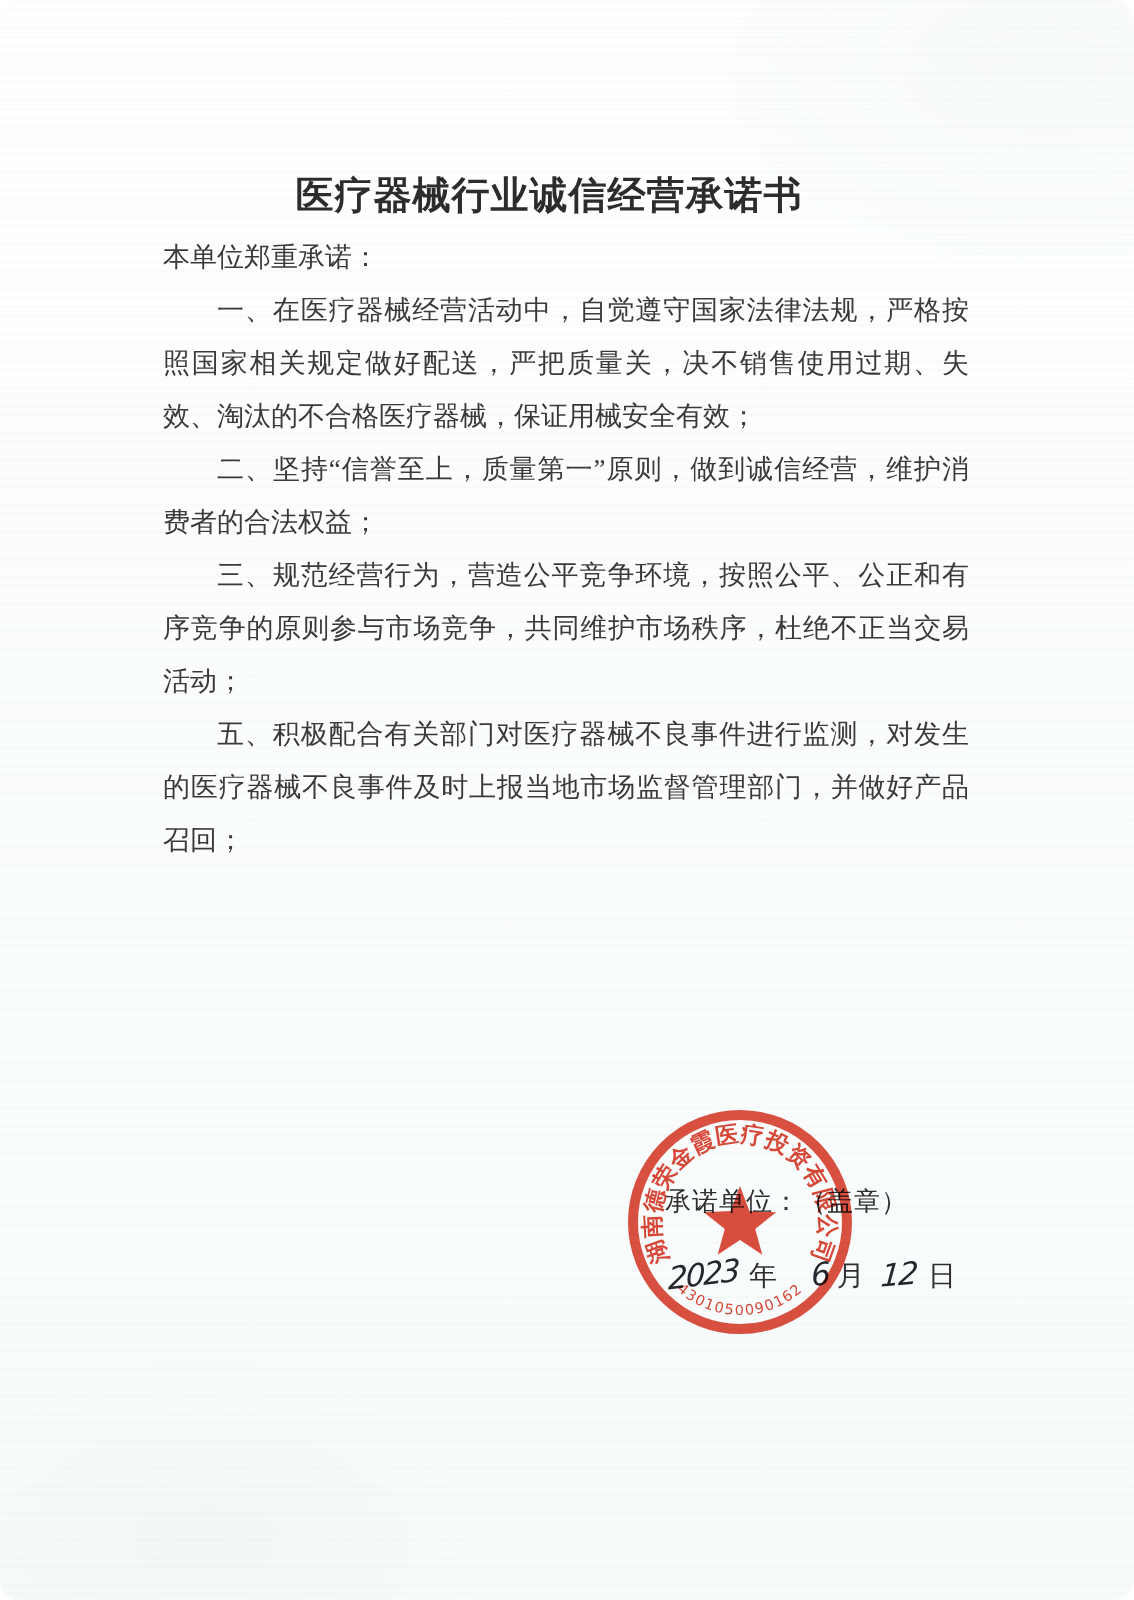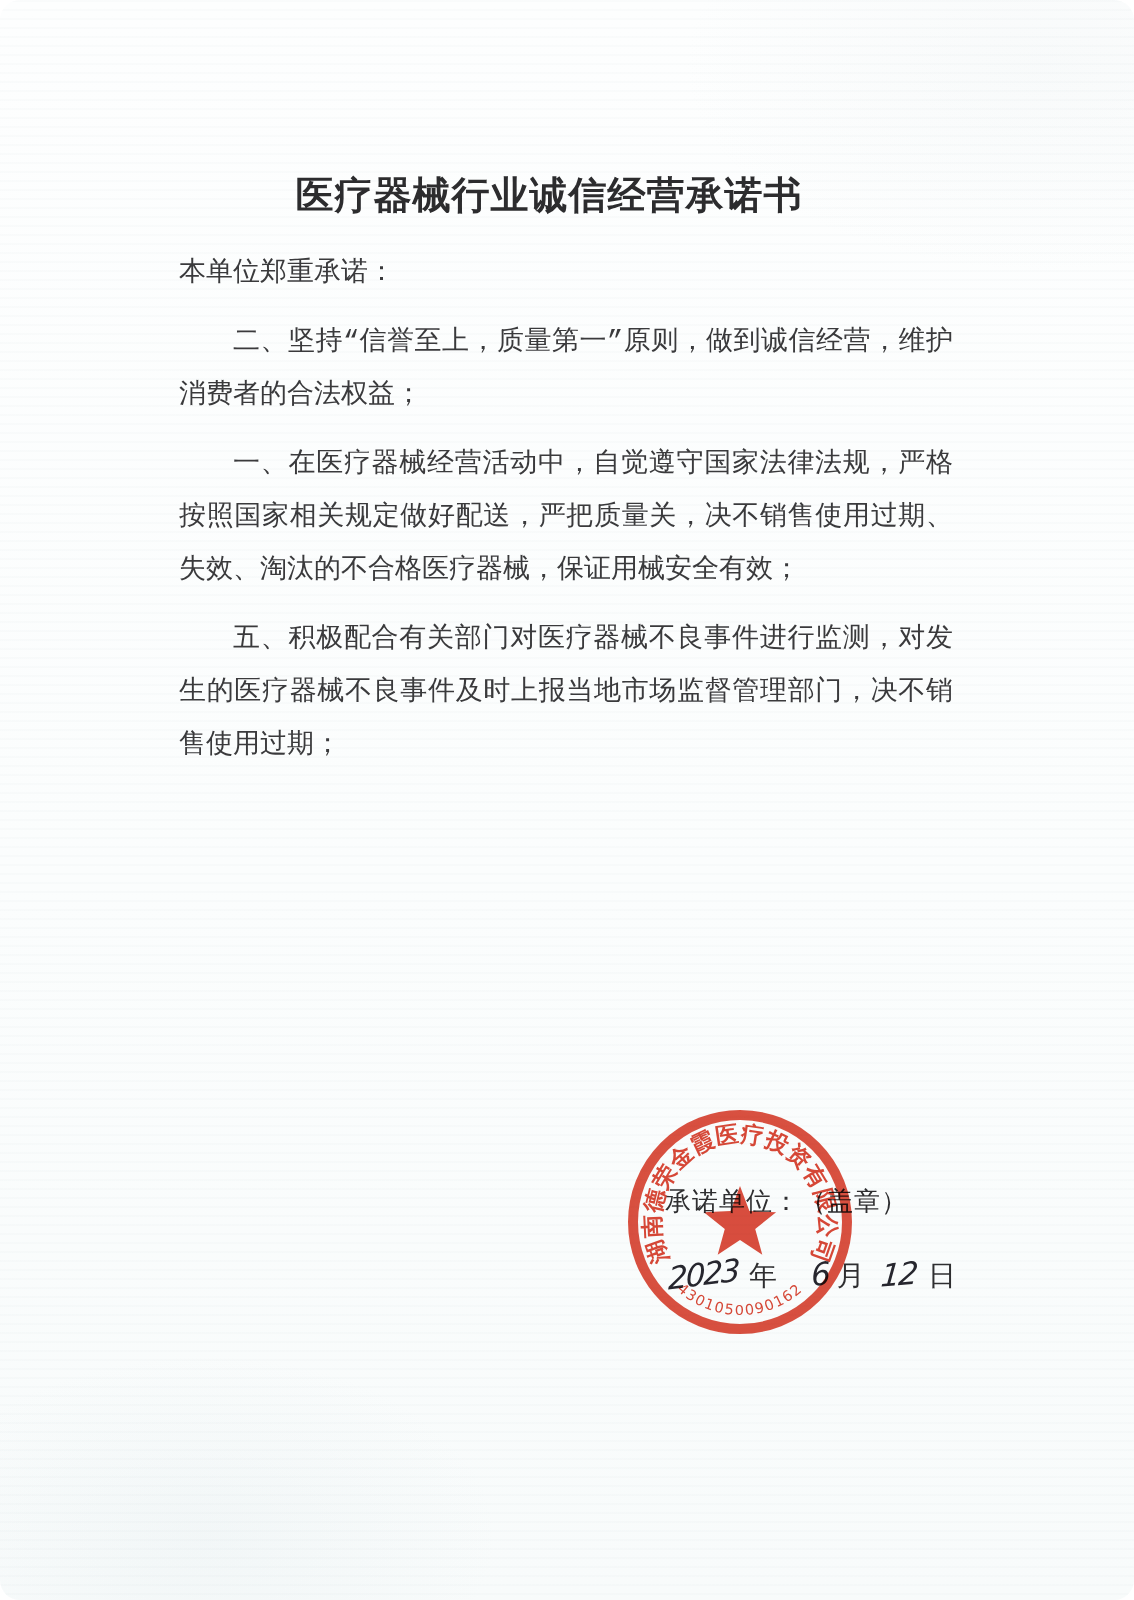--- a/index.html
+++ b/index.html
@@ -47,22 +47,21 @@
     left: 163px;
     top: 231px;
     width: 806px;
     color: #3a3a3c;
     font-size: 27px;
     line-height: 53px;
     text-align: justify;
     text-justify: inter-character;
   }
   .doc-body p {
-    margin: 16px;
-    font-family: Liberation Mono, monospace;
+    margin: 0;
   }
   .doc-body p.item {
     text-indent: 2em;
   }
   .sig-unit {
     position: absolute;
     left: 665px;
     top: 1184px;
     font-size: 26px;
     letter-spacing: 1px;
@@ -113,23 +112,24 @@
 </style>
 </head>
 <body>
 
 <div class="page">
 
   <h1 class="doc-title"><span>医疗器械行业诚信经营承诺书</span></h1>
 
   <div class="doc-body">
     <p class="intro">本单位郑重承诺：</p>
+    <p class="item">一、在医疗器械经营活动中，自觉遵守国家法律法规，严格按照国家相关规定做好配送，严把质量关，决不销售使用过期、失效、淘汰的不合格医疗器械，保证用械安全有效；</p>
     <p class="item">二、坚持“信誉至上，质量第一”原则，做到诚信经营，维护消费者的合法权益；</p>
-    <p class="item">一、在医疗器械经营活动中，自觉遵守国家法律法规，严格按照国家相关规定做好配送，严把质量关，决不销售使用过期、失效、淘汰的不合格医疗器械，保证用械安全有效；</p>
-    <p class="item">五、积极配合有关部门对医疗器械不良事件进行监测，对发生的医疗器械不良事件及时上报当地市场监督管理部门，决不销售使用过期；</p>
+    <p class="item">三、规范经营行为，营造公平竞争环境，按照公平、公正和有序竞争的原则参与市场竞争，共同维护市场秩序，杜绝不正当交易活动；</p>
+    <p class="item">五、积极配合有关部门对医疗器械不良事件进行监测，对发生的医疗器械不良事件及时上报当地市场监督管理部门，并做好产品召回；</p>
   </div>
 
   <div class="sig-unit">承诺单位：（盖章）</div>
 
   <div class="date-line">
     <span class="handwriting hw-year">2023</span>
     <span class="printed">年</span>
     <span class="handwriting hw-month">6</span>
     <span class="printed lbl-month">月</span>
     <span class="handwriting hw-day">12</span>

